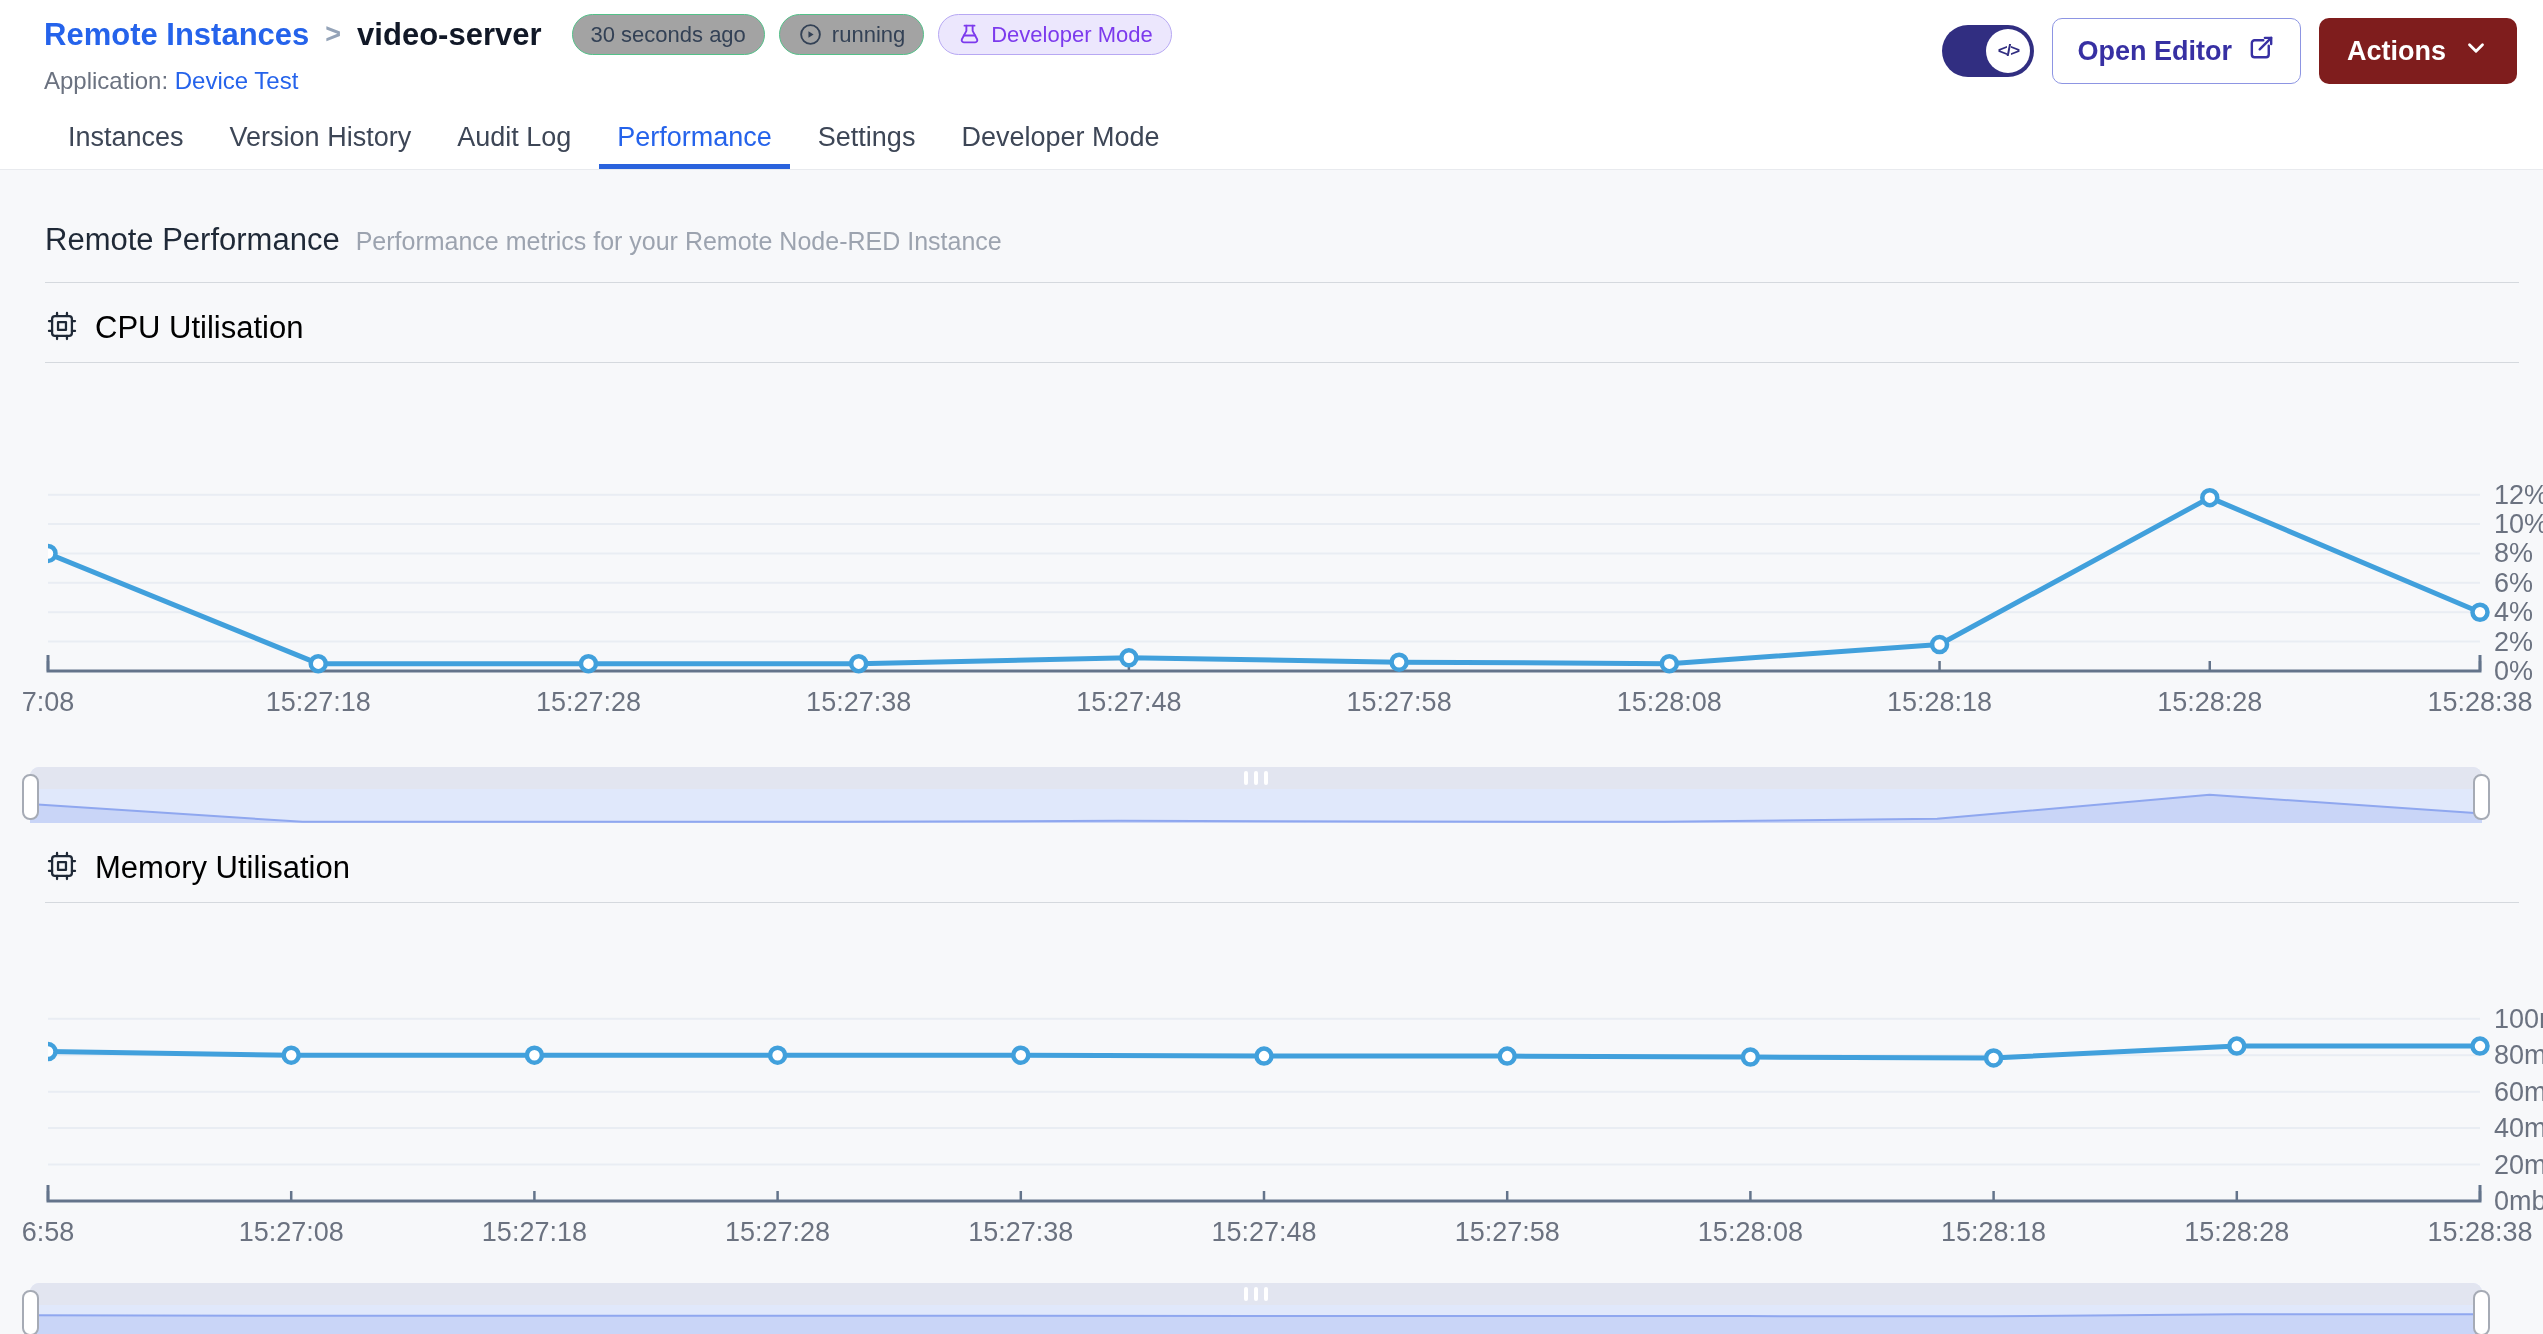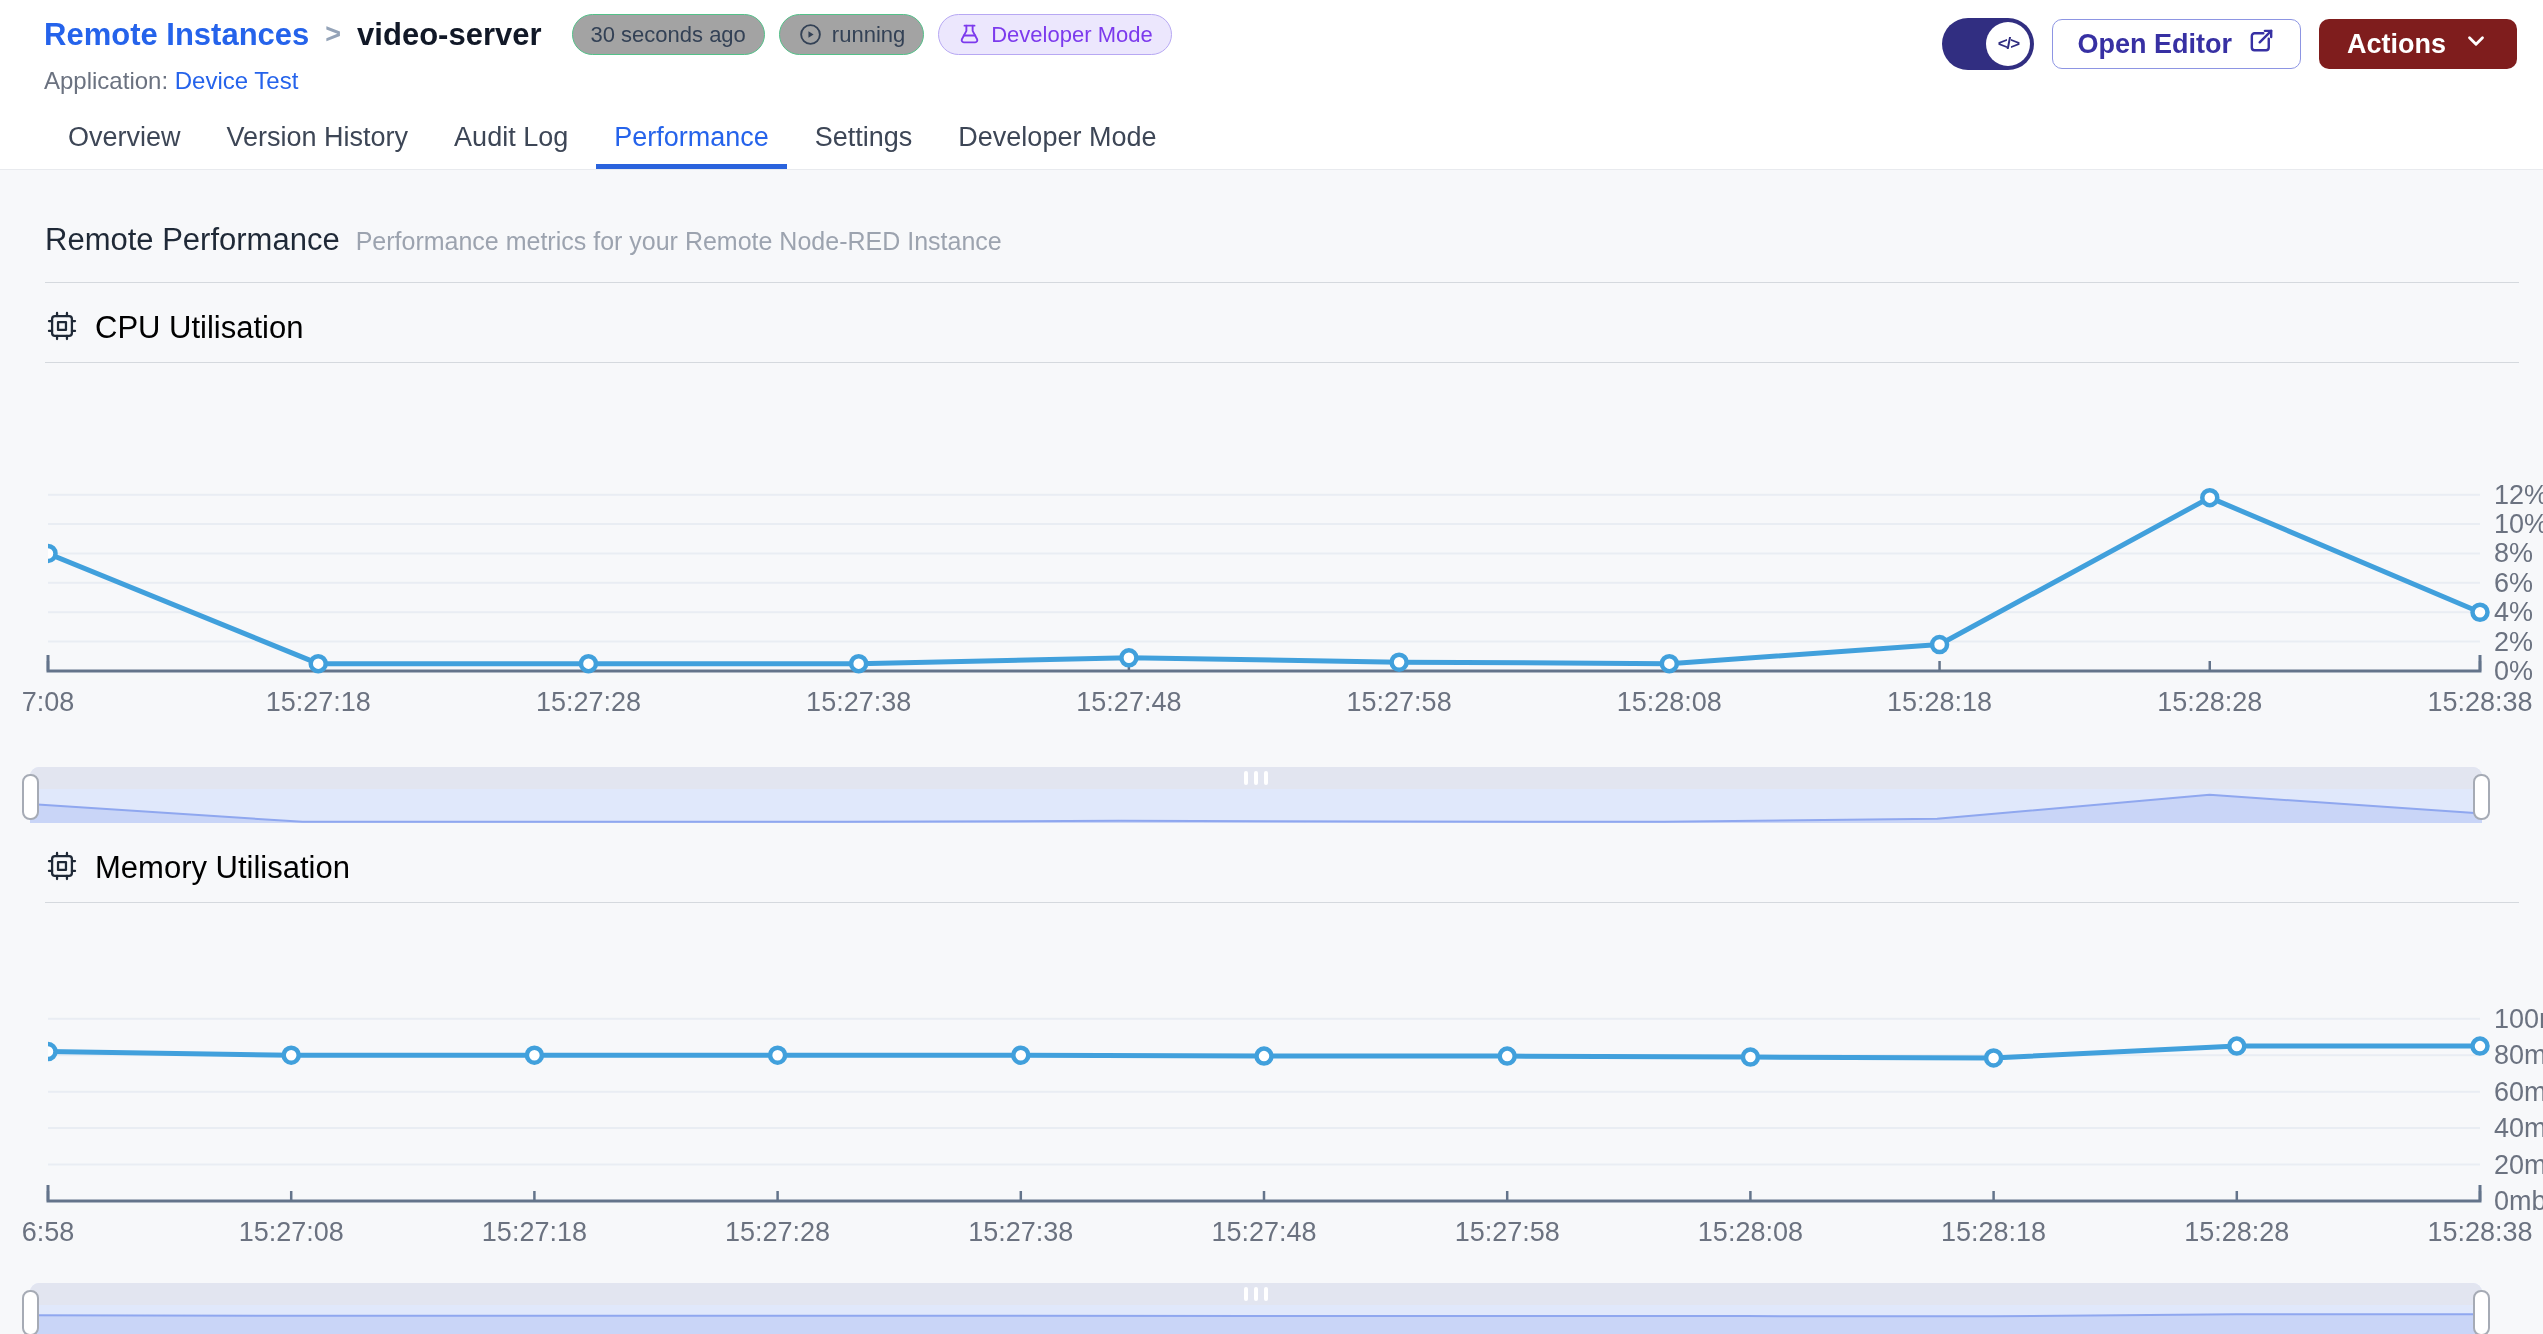--- a/index.html
+++ b/index.html
@@ -19,21 +19,21 @@
   .badge{display:flex;align-items:center;gap:9px;font-size:22px;padding:0 18px;height:41px;border-radius:999px;box-sizing:border-box;white-space:nowrap;}
   .badge.green{background:#a3a3a3;border:1.5px solid #53c189;color:#334155;}
   .badge.purple{background:#ece7fd;border:1.5px solid #b7a8f3;color:#7c3aed;}
   .badge svg{display:block;}
   .app-row{margin-top:12px;font-size:24px;color:#6b7280;}
   .app-row a{color:#2563eb;text-decoration:none;cursor:pointer;}
   .header-right{display:flex;align-items:center;gap:18px;margin-top:4px;padding-right:2px;}
   .toggle{width:92px;height:52px;border-radius:999px;background:#312e81;position:relative;border:none;cursor:pointer;padding:0;}
   .toggle-knob{position:absolute;right:4px;top:4px;width:44px;height:44px;border-radius:50%;background:#fff;
     display:flex;align-items:center;justify-content:center;color:#312e81;font-weight:700;font-size:17px;letter-spacing:-1px;}
-  .btn{height:50px;border-radius:10px;display:flex;align-items:center;font-weight:700;font-size:27px;cursor:pointer;font-family:inherit;}
+  .btn{height:66px;border-radius:10px;display:flex;align-items:center;font-weight:700;font-size:27px;cursor:pointer;font-family:inherit;}
   .btn-outline{padding:0 24px;background:#fff;border:1.7px solid #8d95e3;color:#3730a3;gap:15px;}
   .btn-solid{padding:0 28px;background:#7f1d1d;border:none;color:#fff;gap:17px;}
   
   nav.tabs{background:#fff;display:flex;padding-left:50px;height:64px;border-bottom:1px solid #e8eaee;}
   .tab{position:relative;display:flex;align-items:center;padding:0 18px;margin-right:10px;font-size:27px;color:#3d4656;cursor:pointer;white-space:nowrap;}
   .tab.active{color:#2563eb;}
   .tab.active::after{content:"";position:absolute;left:0;right:0;bottom:0;height:5px;background:#2a63dd;}
   
   .page-head{margin:52px 24px 0 45px;display:flex;align-items:baseline;gap:16px;}
   .page-title{font-size:31px;font-weight:500;color:#1f2937;margin:0;}
@@ -113,21 +113,21 @@
       <span>
         <svg width="26" height="26" viewBox="0 0 24 24" fill="none" stroke="#fff" stroke-width="2.6" stroke-linecap="round" stroke-linejoin="round">
           <path d="M6 9l6 6 6-6"></path>
         </svg>
       </span>
     </button>
   </div>
 </header>
 
 <nav class="tabs" id="tabs">
-    <div class="tab">Overview</div>
+    <div class="tab">Instances</div>
     <div class="tab">Version History</div>
     <div class="tab">Audit Log</div>
     <div class="tab active">Performance</div>
     <div class="tab">Settings</div>
     <div class="tab">Developer Mode</div>
   </nav>
 
 <main>
   <div class="page-head">
     <h1 class="page-title">Remote Performance</h1>

